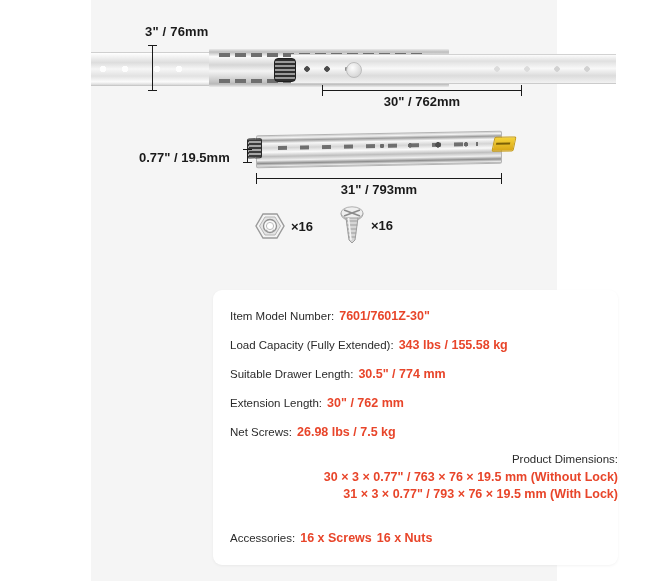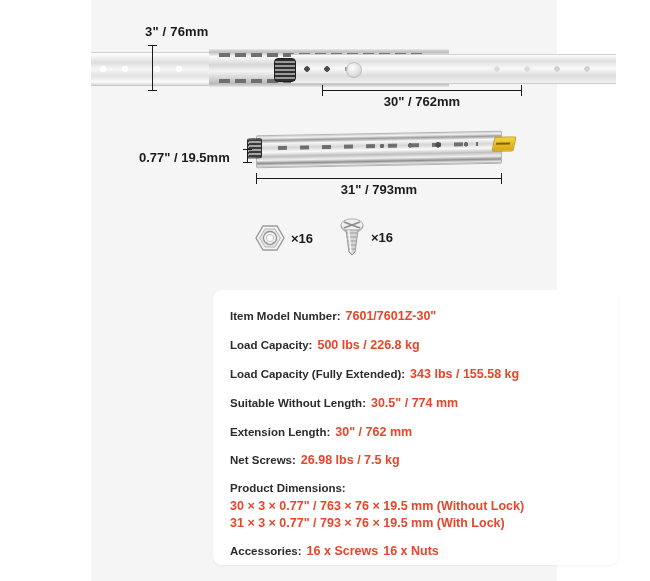--- a/index.html
+++ b/index.html
@@ -327,21 +327,21 @@
     font-size: 13px;
     font-weight: 700;
     color: #1a1a1a;
     white-space: nowrap;
   }
 
   
   #fig3 {
     position: absolute;
     left: 0;
-    top: 212px;
+    top: 200px;
     width: 466px;
     height: 60px;
     text-align: right;
   }
   .hw {
     position: absolute;
     display: flex;
     align-items: center;
     gap: 6px;
   }
@@ -369,35 +369,35 @@
   .spec-row {
     padding: 0 0 0 17px;
     margin-bottom: 12px;
     font-size: 11.5px;
     color: #2b2b2b;
     line-height: 1.35;
     white-space: nowrap;
   }
   .spec-row .k {
     color: #2b2b2b;
-    font-weight: 700;
+    font-weight: 400;
   }
   .spec-row .v {
     color: #e8452a;
     font-weight: 700;
     margin-left: 5px;
     font-size: 12.5px;
   }
   .spec-row.block .v {
     display: block;
     margin-left: 0;
     margin-top: 1px;
     line-height: 1.3;
   }
-  .spec-row.block { margin-bottom: 12px; }
+  .spec-row.block { margin-bottom: 28px; text-align: right; }
   .spec-row .v.two { }
 </style>
 </head>
 <body>
 
 <div id="page">
 
   <div id="panel">
 
     <div id="fig1">
@@ -469,30 +469,27 @@
         <span class="qty">×16</span>
       </div>
     </div>
 
     <div id="spec-card">
 
       <div class="spec-row">
         <span class="k">Item Model Number:</span><span class="v">7601/7601Z-30"</span>
       </div>
 
-      <div class="spec-row">
-        <span class="k">Load Capacity:</span><span class="v">500 lbs / 226.8 kg</span>
-      </div>
 
       <div class="spec-row">
         <span class="k">Load Capacity (Fully Extended):</span><span class="v">343 lbs / 155.58 kg</span>
       </div>
 
       <div class="spec-row">
-        <span class="k">Suitable Without Length:</span><span class="v">30.5" / 774 mm</span>
+        <span class="k">Suitable Drawer Length:</span><span class="v">30.5" / 774 mm</span>
       </div>
 
       <div class="spec-row">
         <span class="k">Extension Length:</span><span class="v">30" / 762 mm</span>
       </div>
 
       <div class="spec-row">
         <span class="k">Net Screws:</span><span class="v">26.98 lbs / 7.5 kg</span>
       </div>
 

